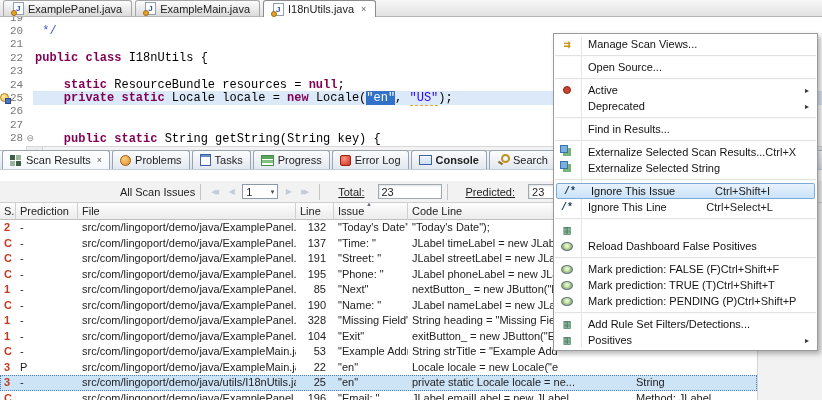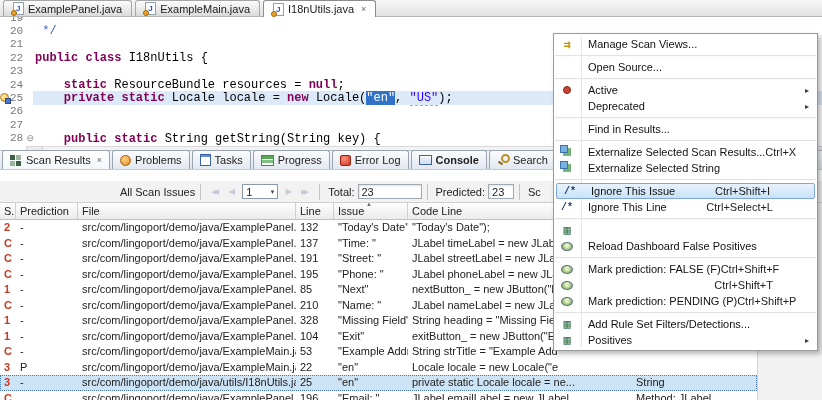--- a/index.html
+++ b/index.html
@@ -83,37 +83,37 @@
   .toolbar{position:absolute;top:181px;left:0;right:0;height:22px;background:#f2f2f2;
         border-bottom:1px solid #cfcfcf;display:flex;align-items:center;box-sizing:border-box;}
   .tb-label{margin-left:120px;}
   .tb-sep{width:1px;height:16px;background:#c4c4c4;margin:0 5px;flex:none;}
   .nav-btn{width:15px;text-align:center;color:#c3ccd6;font-size:8px;flex:none;}
   .nav-btn.dbl{letter-spacing:-3px;font-size:7px;padding-right:3px;}
   .page-dd{width:36px;height:15px;background:#fff;border:1px solid #8a9aa8;display:inline-flex;
         align-items:center;justify-content:space-between;padding:0 3px;margin:0 3px;
         box-sizing:border-box;flex:none;}
   .dd-ar{font-size:7px;color:#445;}
-  .tb-text{margin:0 3px;white-space:nowrap;}
+  .tb-text{margin:0 13px;white-space:nowrap;text-decoration:underline;}
   .tb-field{height:15px;background:#fff;border:1px solid #a0a8b0;box-sizing:border-box;
         box-shadow:inset 1px 1px 2px rgba(0,0,0,.12);padding:0 3px;display:inline-flex;
         align-items:center;flex:none;}
   .w64{width:64px;}.w26{width:26px;}
 
   
   .thead{position:absolute;top:203px;left:0;width:757px;height:17px;display:flex;z-index:1;}
   .hc{box-sizing:border-box;height:17px;padding:2px 0 0 4px;border-right:1px solid #cfcfcf;
         border-bottom:1px solid #c0c0c0;background:linear-gradient(#fdfdfd,#ececec);
         overflow:hidden;white-space:nowrap;position:relative;flex:none;}
   .sort{position:absolute;top:-2px;left:32px;font-size:6px;color:#667;}
   .tbody{position:absolute;top:220px;left:0;width:757px;bottom:0;overflow:hidden;}
   .trow{display:flex;height:15.5px;line-height:15px;}
   .tcell{box-sizing:border-box;padding-left:4px;overflow:hidden;white-space:nowrap;flex:none;}
   .cell-s{color:#c33b22;font-weight:bold;}
-  .cell-line{text-align:left;padding-right:8px;}
+  .cell-line{text-align:right;padding-right:8px;}
   .trow.sel{background:#cde3f6;outline:1px dotted #4a7ab8;outline-offset:-1px;}
   .rstrip{position:absolute;left:757px;right:0;top:203px;bottom:0;background:#f2f2f2;
         border-left:1px solid #d4d4d4;}
 
   
   .menu{position:absolute;left:553px;top:33px;width:265px;background:#fff;border:1px solid #9a9a9a;
         box-shadow:3px 3px 5px rgba(0,0,0,.28);padding:2px 0;z-index:50;box-sizing:border-box;}
   .menu::before{content:"";position:absolute;left:27px;top:3px;bottom:3px;width:1px;background:#e6e6e6;}
   .mitem{display:flex;align-items:center;height:16px;color:#111;position:relative;}
   .mitem.hl{background:linear-gradient(#e8f2fc,#c9e2f8);border:1px solid #7da9d8;border-radius:2px;
@@ -355,21 +355,21 @@
         <span class="tcell cell-file" style="width: 218px;">src/com/lingoport/demo/java/ExamplePanel.java</span>
         <span class="tcell cell-line" style="width: 38px;">85</span>
         <span class="tcell cell-issue" style="width: 74px;">"Next"</span>
         <span class="tcell cell-code" style="width: 224px;">nextButton_ = new JButton("N</span>
         <span class="tcell cell-extra" style="width: 125px;"></span>
       </div>
       <div class="trow">
         <span class="tcell cell-s" style="width: 16px;">C</span>
         <span class="tcell cell-prediction" style="width: 62px;">-</span>
         <span class="tcell cell-file" style="width: 218px;">src/com/lingoport/demo/java/ExamplePanel.java</span>
-        <span class="tcell cell-line" style="width: 38px;">210</span>
+        <span class="tcell cell-line" style="width: 38px;">190</span>
         <span class="tcell cell-issue" style="width: 74px;">"Name: "</span>
         <span class="tcell cell-code" style="width: 224px;">JLabel nameLabel = new JLabe</span>
         <span class="tcell cell-extra" style="width: 125px;"></span>
       </div>
       <div class="trow">
         <span class="tcell cell-s" style="width: 16px;">1</span>
         <span class="tcell cell-prediction" style="width: 62px;">-</span>
         <span class="tcell cell-file" style="width: 218px;">src/com/lingoport/demo/java/ExamplePanel.java</span>
         <span class="tcell cell-line" style="width: 38px;">328</span>
         <span class="tcell cell-issue" style="width: 74px;">"Missing Field"</span>
@@ -481,20 +481,21 @@
           <span class="mlb">Reload Dashboard False Positives</span>
         </div>
         <div class="msep"></div>
         <div class="mitem">
           <span class="mic mic-eye"></span>
           <span class="mlb">Mark prediction: FALSE (F)</span>
           <span class="msc">Ctrl+Shift+F</span>
         </div>
         <div class="mitem">
           <span class="mic mic-eye"></span>
+          <span class="mlb">Mark prediction: TRUE (T)</span>
           <span class="msc">Ctrl+Shift+T</span>
         </div>
         <div class="mitem">
           <span class="mic mic-eye"></span>
           <span class="mlb">Mark prediction: PENDING (P)</span>
           <span class="msc">Ctrl+Shift+P</span>
         </div>
         <div class="msep"></div>
         <div class="mitem">
           <span class="mic mic-grid">▦</span>

